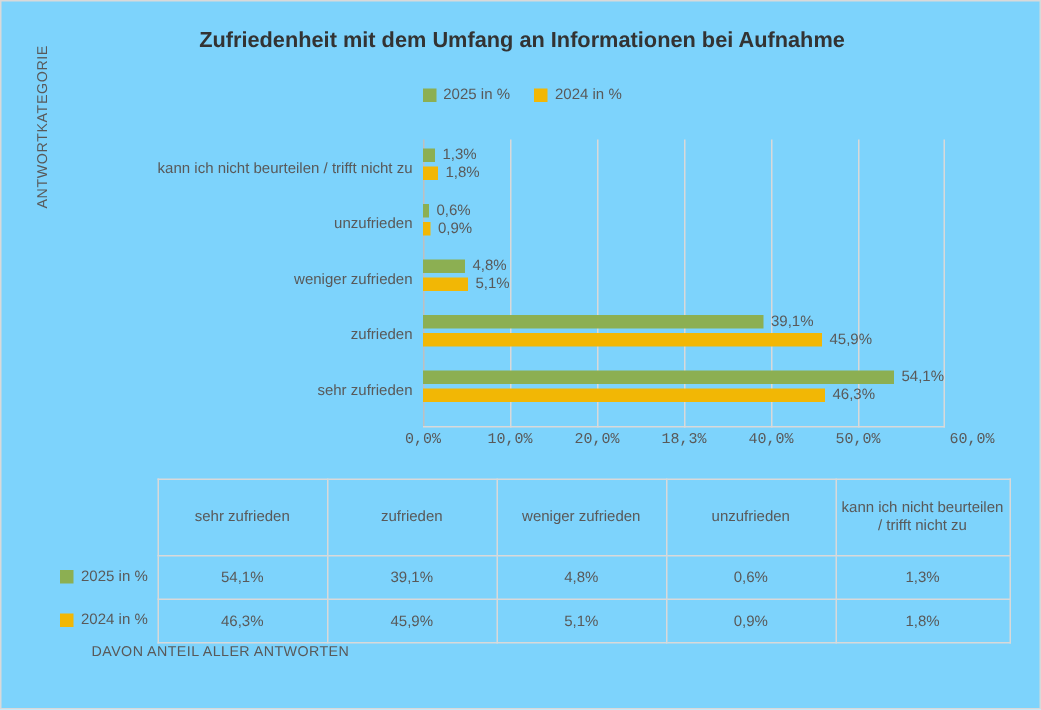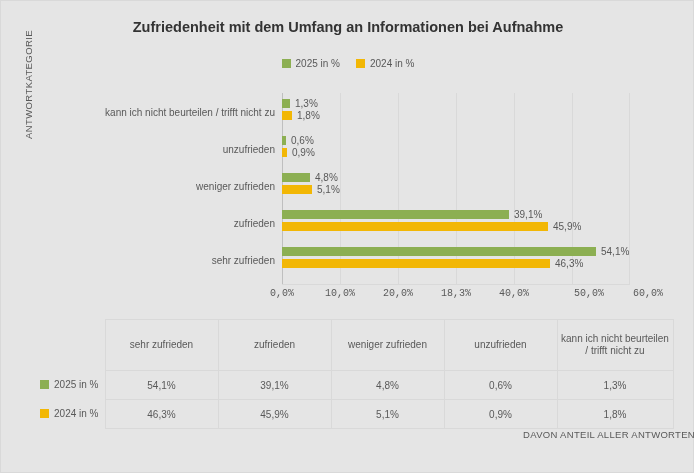--- a/index.html
+++ b/index.html
@@ -13,21 +13,21 @@
     font-family: "Liberation Sans", sans-serif;
     color: #404040;
     overflow: hidden;
   }
   #frame {
     position: relative;
     width: 694px;
     height: 473px;
     box-sizing: border-box;
     border: 1px solid #d9d9d9;
-    background: #e5e5e5;
+    background: #7dd3fc;
   }
   #title {
     position: absolute;
     top: 18px;
     left: 0;
     width: 694px;
     text-align: center;
     font-size: 14.5px;
     font-weight: bold;
     color: #333333;
@@ -181,22 +181,22 @@
   }
   td.header-cell {
     height: 44px;
     line-height: 12px;
   }
   #xaxis-title {
     position: absolute;
     left: 0;
     top: 428px;
     width: 694px;
-    text-align: right;
-    padding-left: 83px;
+    text-align: left;
+    padding-left: 60px;
     box-sizing: border-box;
     font-size: 9.5px;
     color: #595959;
     letter-spacing: 0.3px;
   }
 </style>
 </head>
 <body>
 
 <div id="frame">
@@ -266,21 +266,21 @@
       <span class="bar-label" style="left:273px;top:12px">46,3%</span>
     </div>
   </div>
 
   <div id="xlabels">
     <span style="left:0px">0,0%</span>
     <span style="left:58px">10,0%</span>
     <span style="left:116px">20,0%</span>
     <span style="left:174px">18,3%</span>
     <span style="left:232px">40,0%</span>
-    <span style="left:307px">50,0%</span>
+    <span style="left:290px">50,0%</span>
     <span style="left:366px">60,0%</span>
   </div>
 
   <div id="table-wrap">
     <table>
       <colgroup>
         <col style="width:82px">
         <col style="width:113px">
         <col style="width:113px">
         <col style="width:113px">

